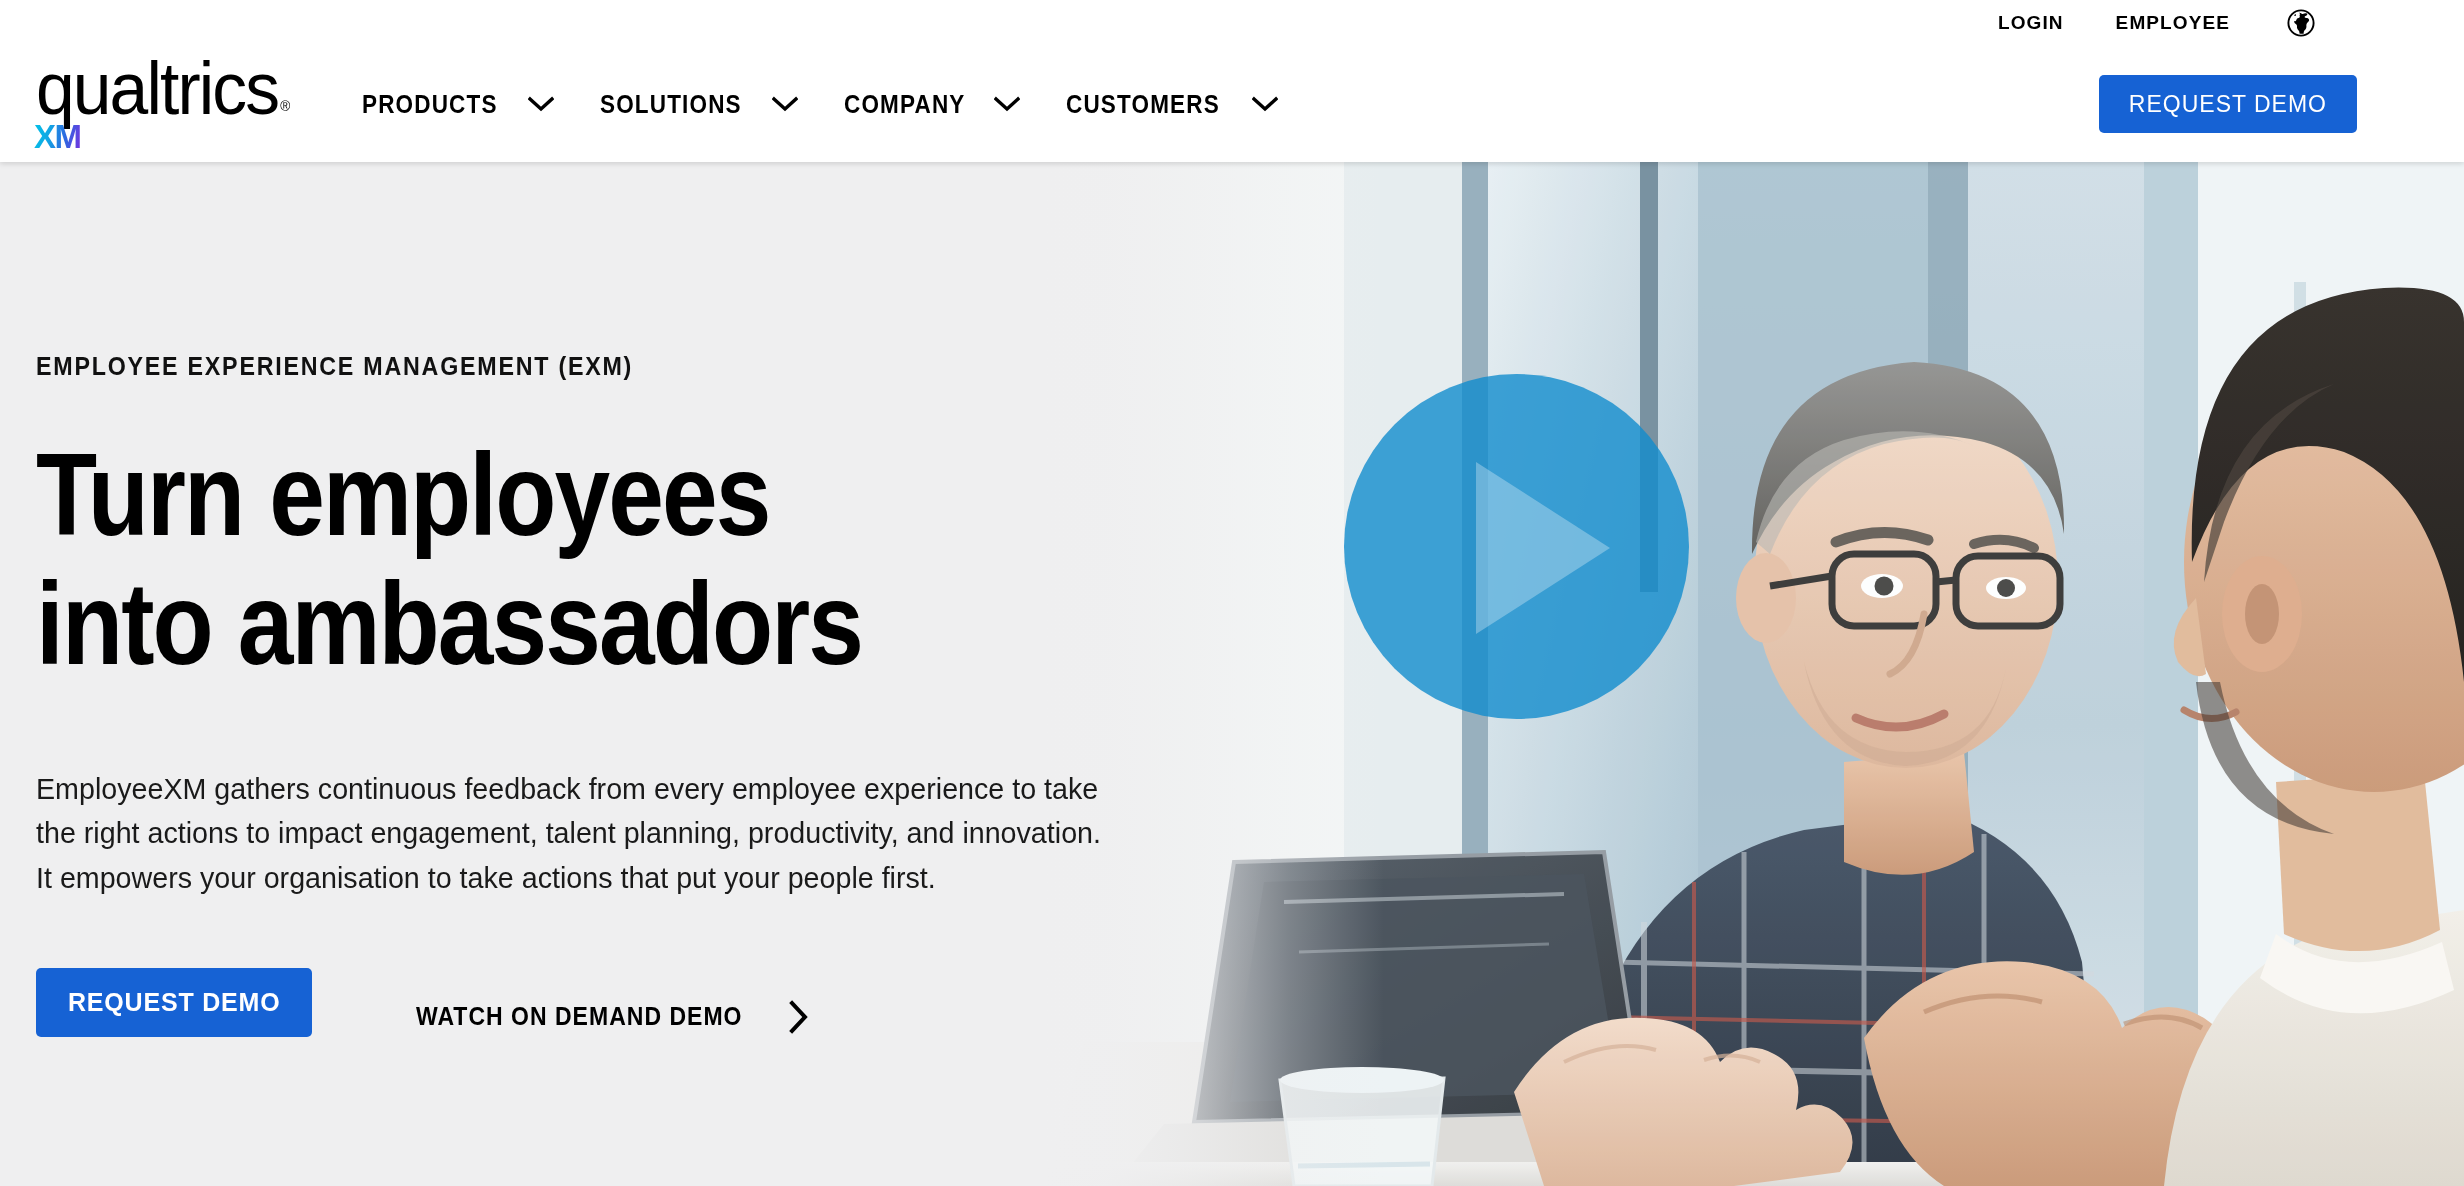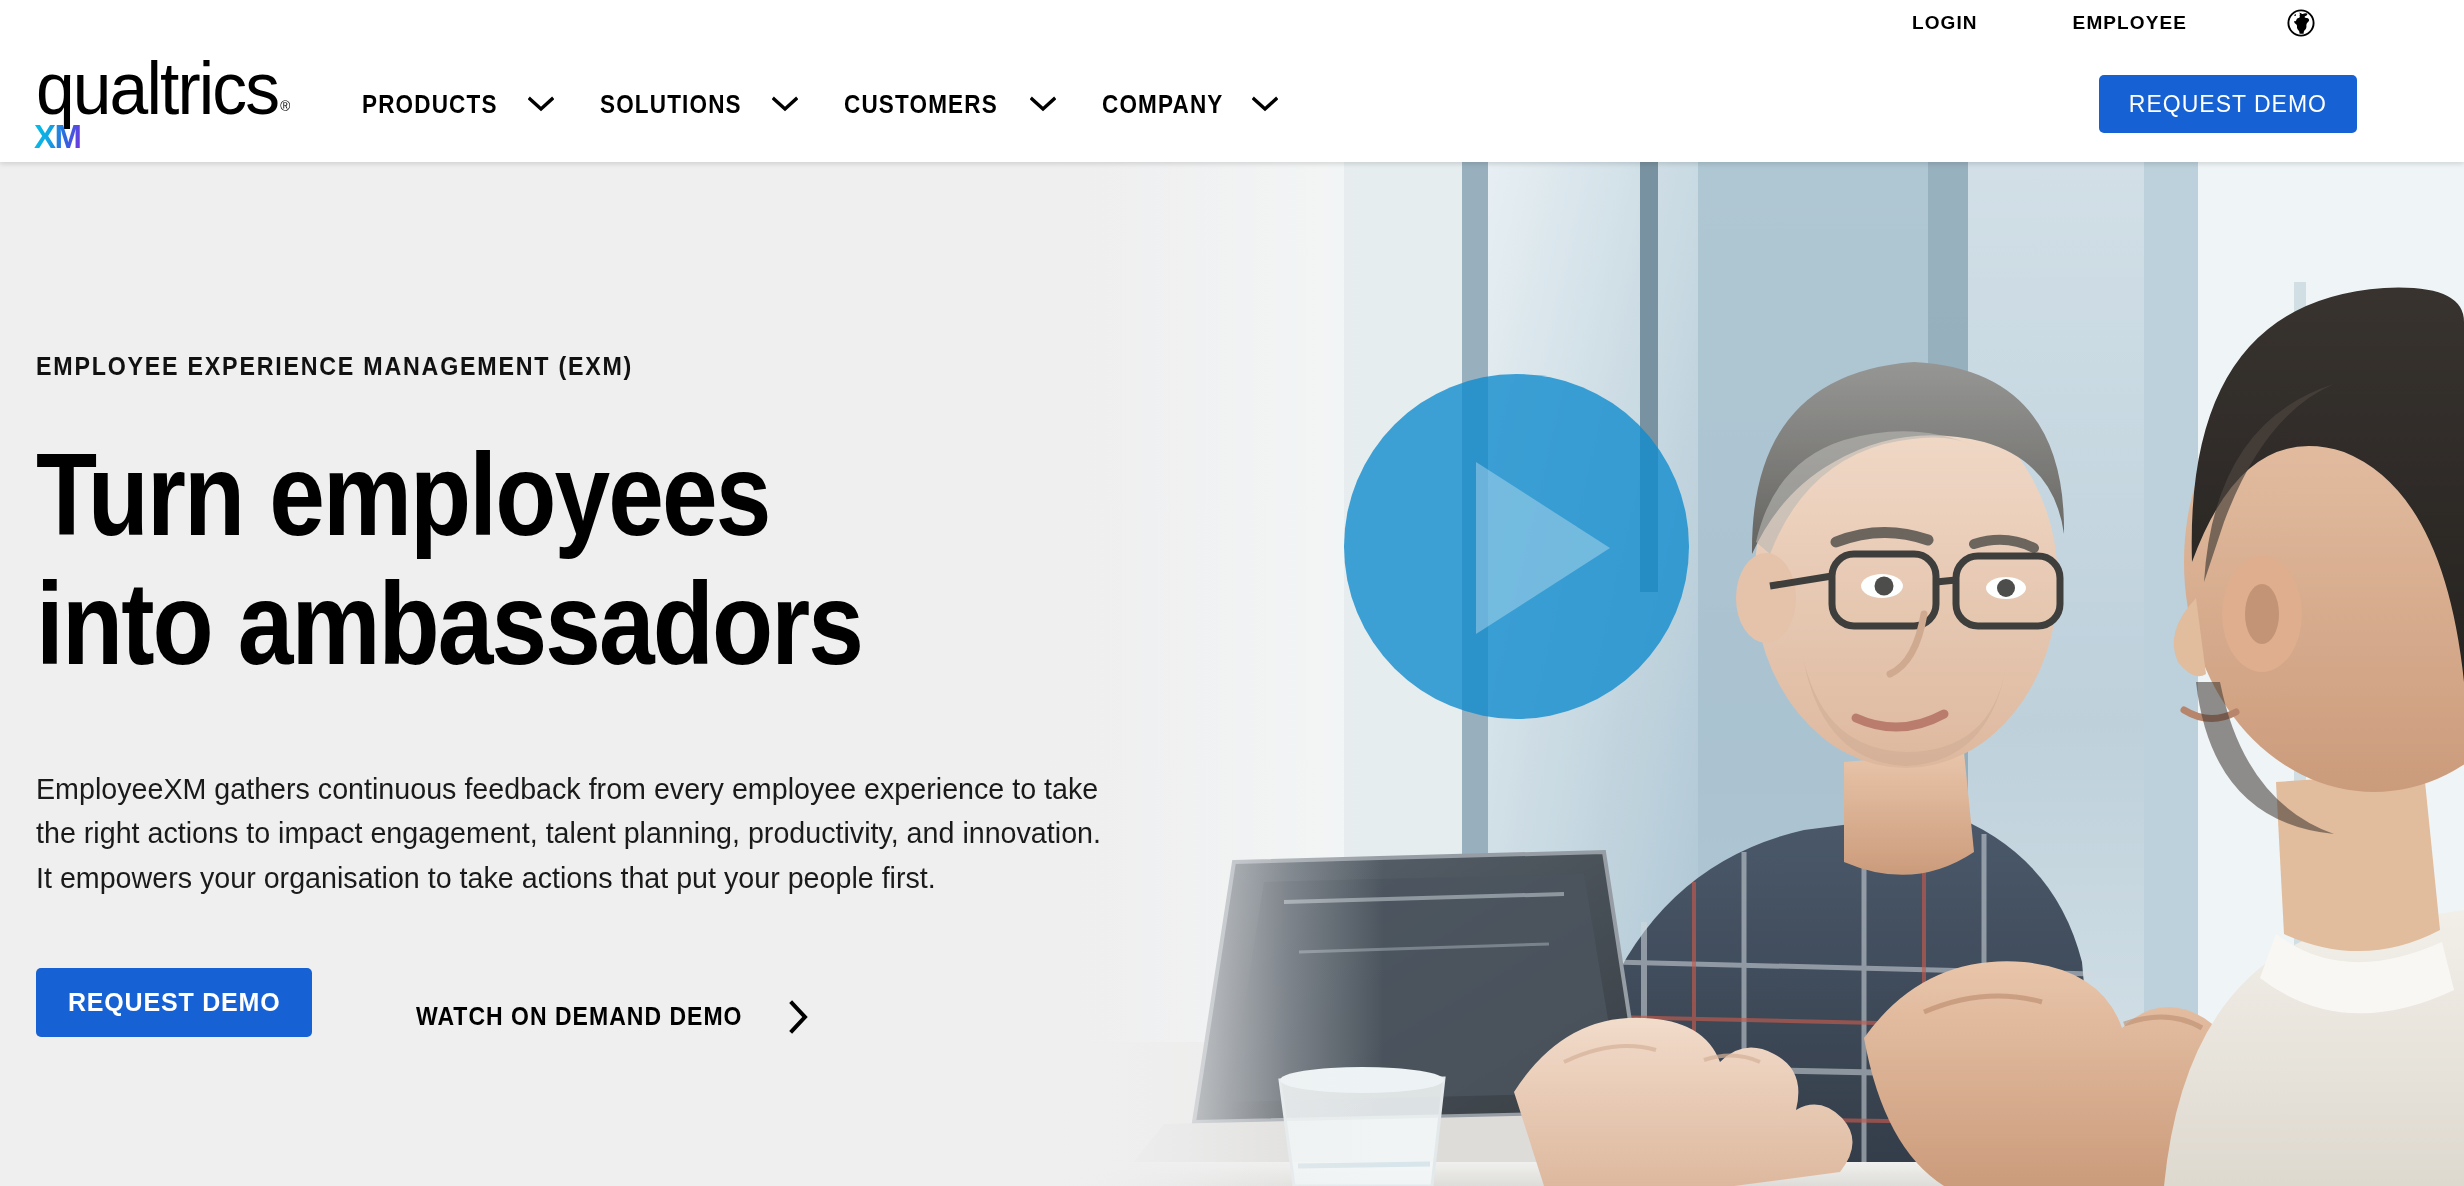--- a/index.html
+++ b/index.html
@@ -9,21 +9,21 @@
     font-family:"Liberation Sans", sans-serif;
     -webkit-font-smoothing:antialiased;
   }
   .page{position:relative;width:2464px;height:1186px;overflow:hidden;background:#fff;}
 
   
   .utilbar{
     position:absolute;left:0;top:0;width:2464px;height:46px;
     background:#ffffff;z-index:40;
     display:flex;align-items:center;justify-content:flex-end;
-    padding-right:148px;box-sizing:border-box;gap:43px;
+    padding-right:148px;box-sizing:border-box;
   }
   .util-link{
     font-size:19px;font-weight:700;letter-spacing:1.1px;color:#000;
     text-decoration:none;margin-left:52px;white-space:nowrap;
     font-family:"Liberation Sans", sans-serif;cursor:pointer;
   }
   .globe-wrap{margin-left:56px;display:flex;align-items:center;cursor:pointer;}
 
   
   .header{
@@ -176,30 +176,30 @@
         <div class="nav-item">
           <span class="nav-label">SOLUTIONS</span>
           <span class="chev">
             <svg width="26" height="16" viewBox="0 0 26 16">
                 <path d="M2 3 L13 13 L24 3" fill="none" stroke="#000" stroke-width="3.4" stroke-linecap="square"></path>
               </svg>
           </span>
         </div>
 
         <div class="nav-item">
-          <span class="nav-label">CUSTOMERS</span>
+          <span class="nav-label">COMPANY</span>
           <span class="chev">
             <svg width="26" height="16" viewBox="0 0 26 16">
                 <path d="M2 3 L13 13 L24 3" fill="none" stroke="#000" stroke-width="3.4" stroke-linecap="square"></path>
               </svg>
           </span>
         </div>
 
         <div class="nav-item">
-          <span class="nav-label">COMPANY</span>
+          <span class="nav-label">CUSTOMERS</span>
           <span class="chev">
             <svg width="26" height="16" viewBox="0 0 26 16">
                 <path d="M2 3 L13 13 L24 3" fill="none" stroke="#000" stroke-width="3.4" stroke-linecap="square"></path>
               </svg>
           </span>
         </div>
 
 
       </nav>
 

